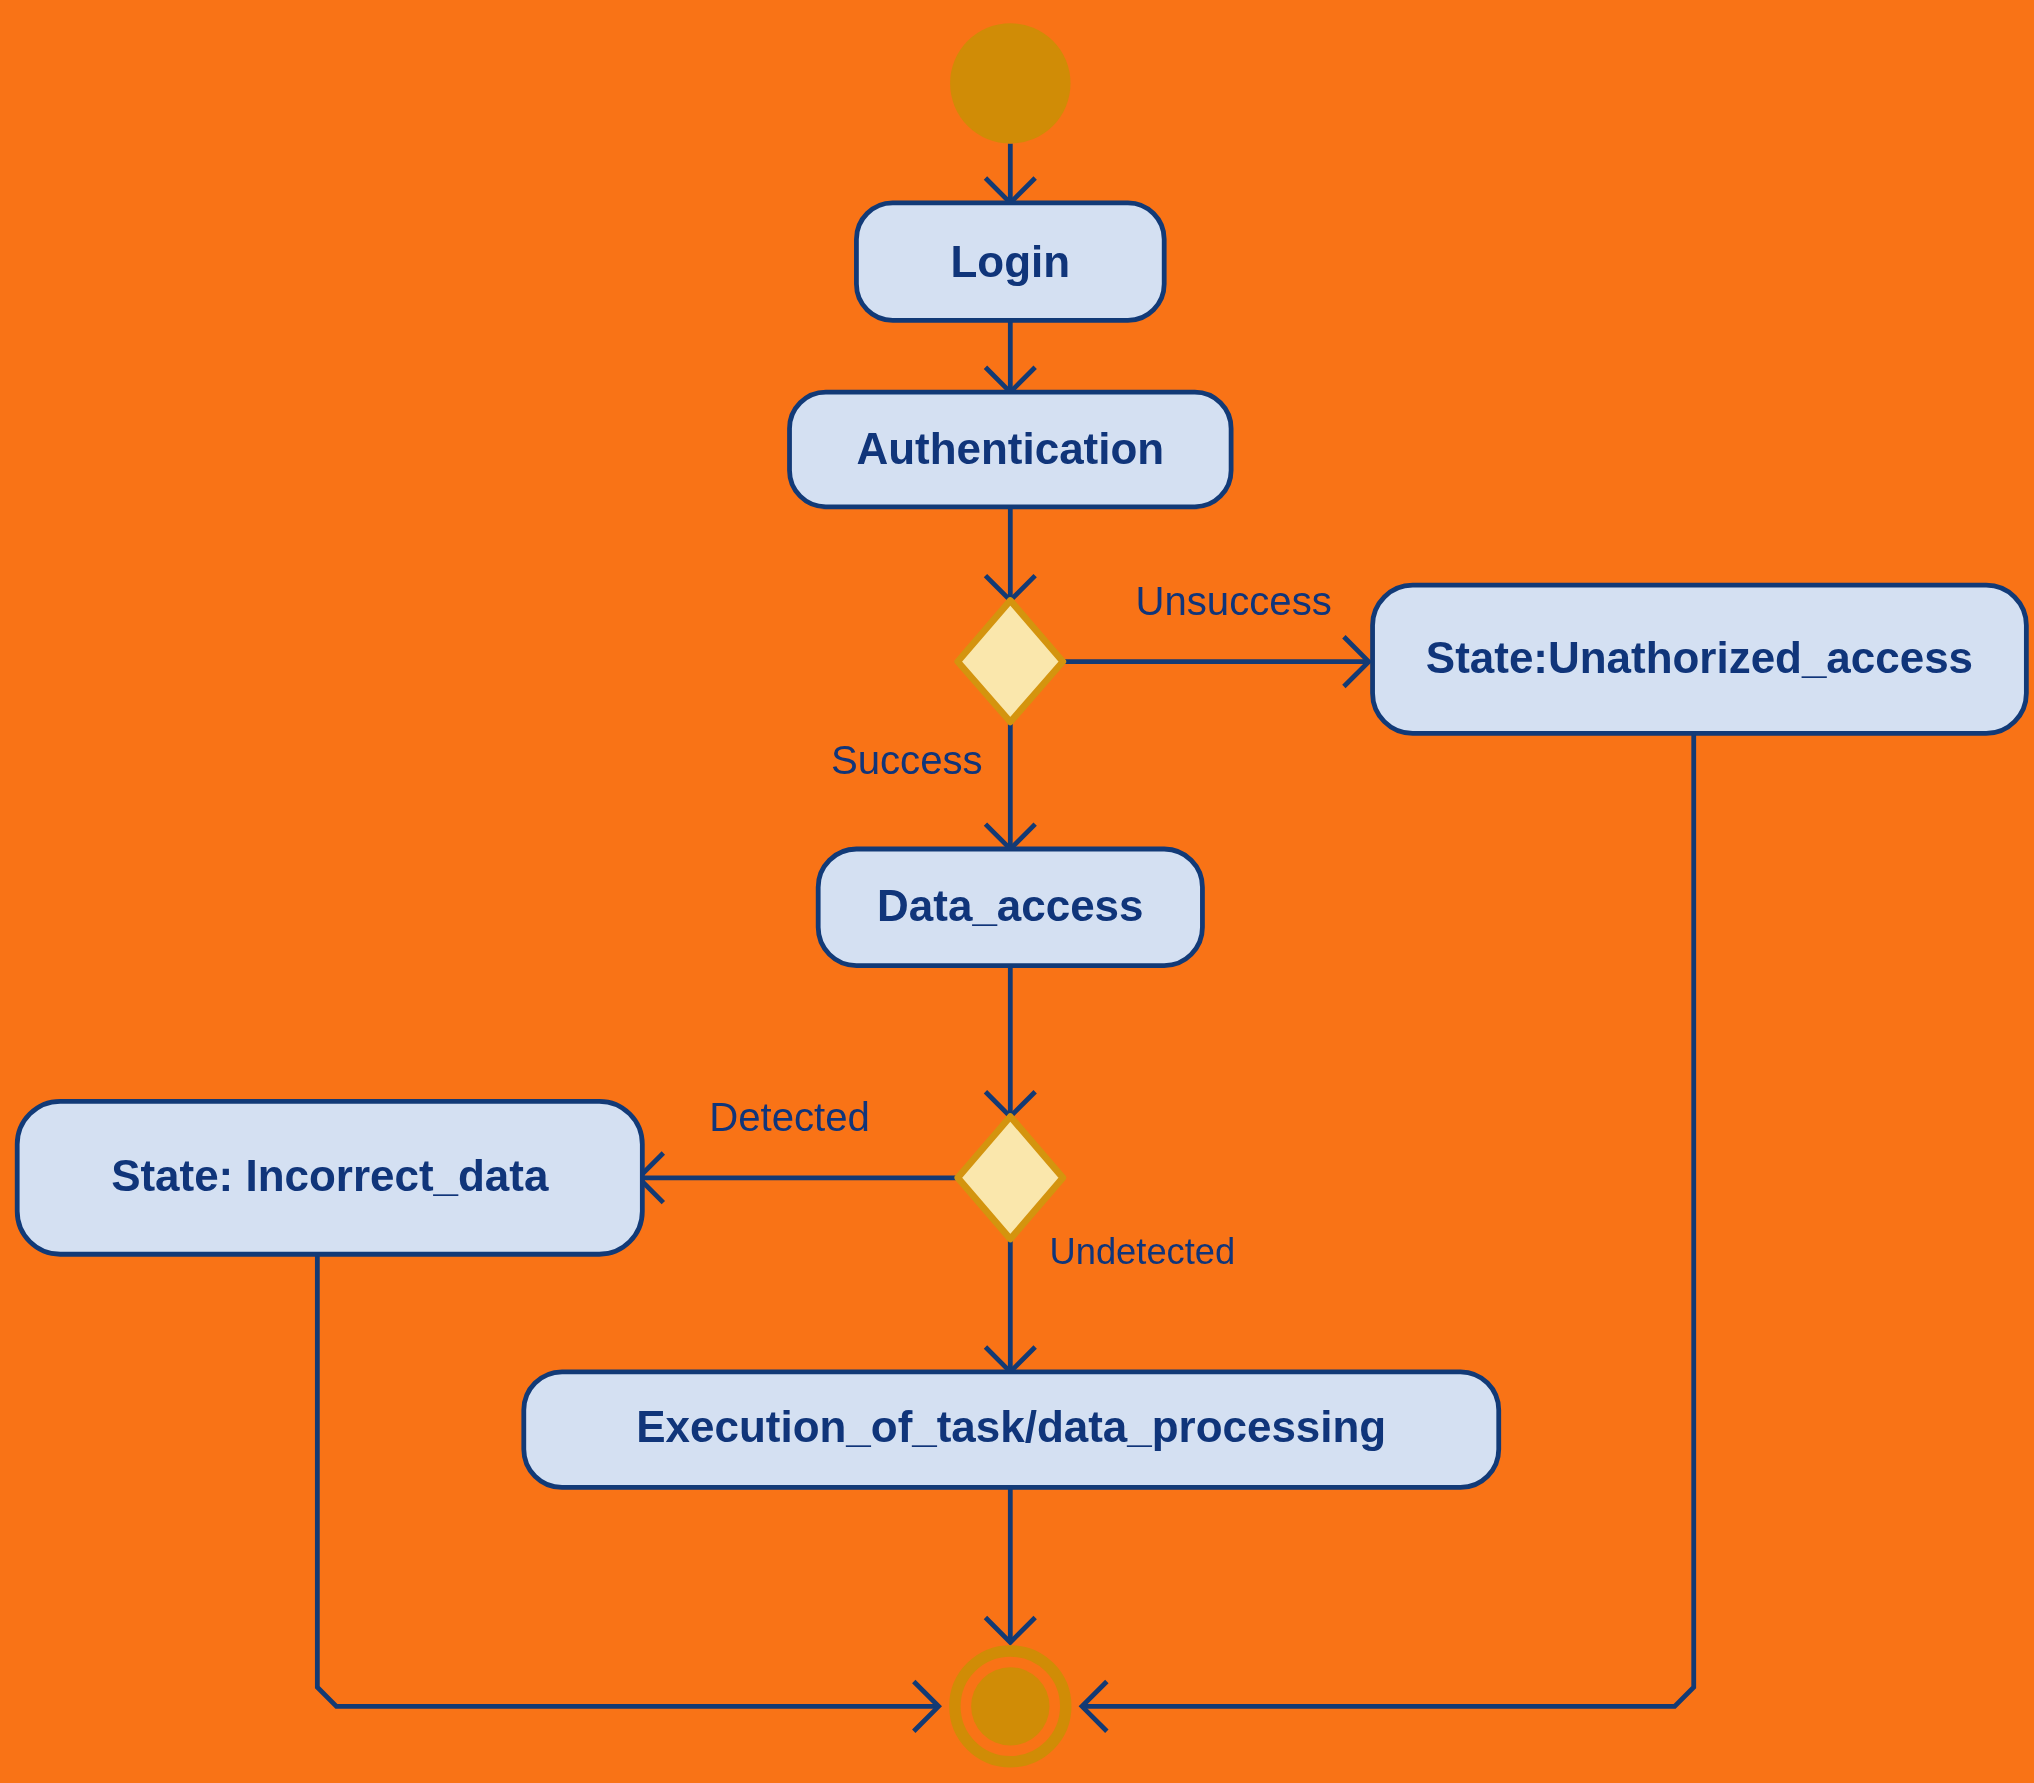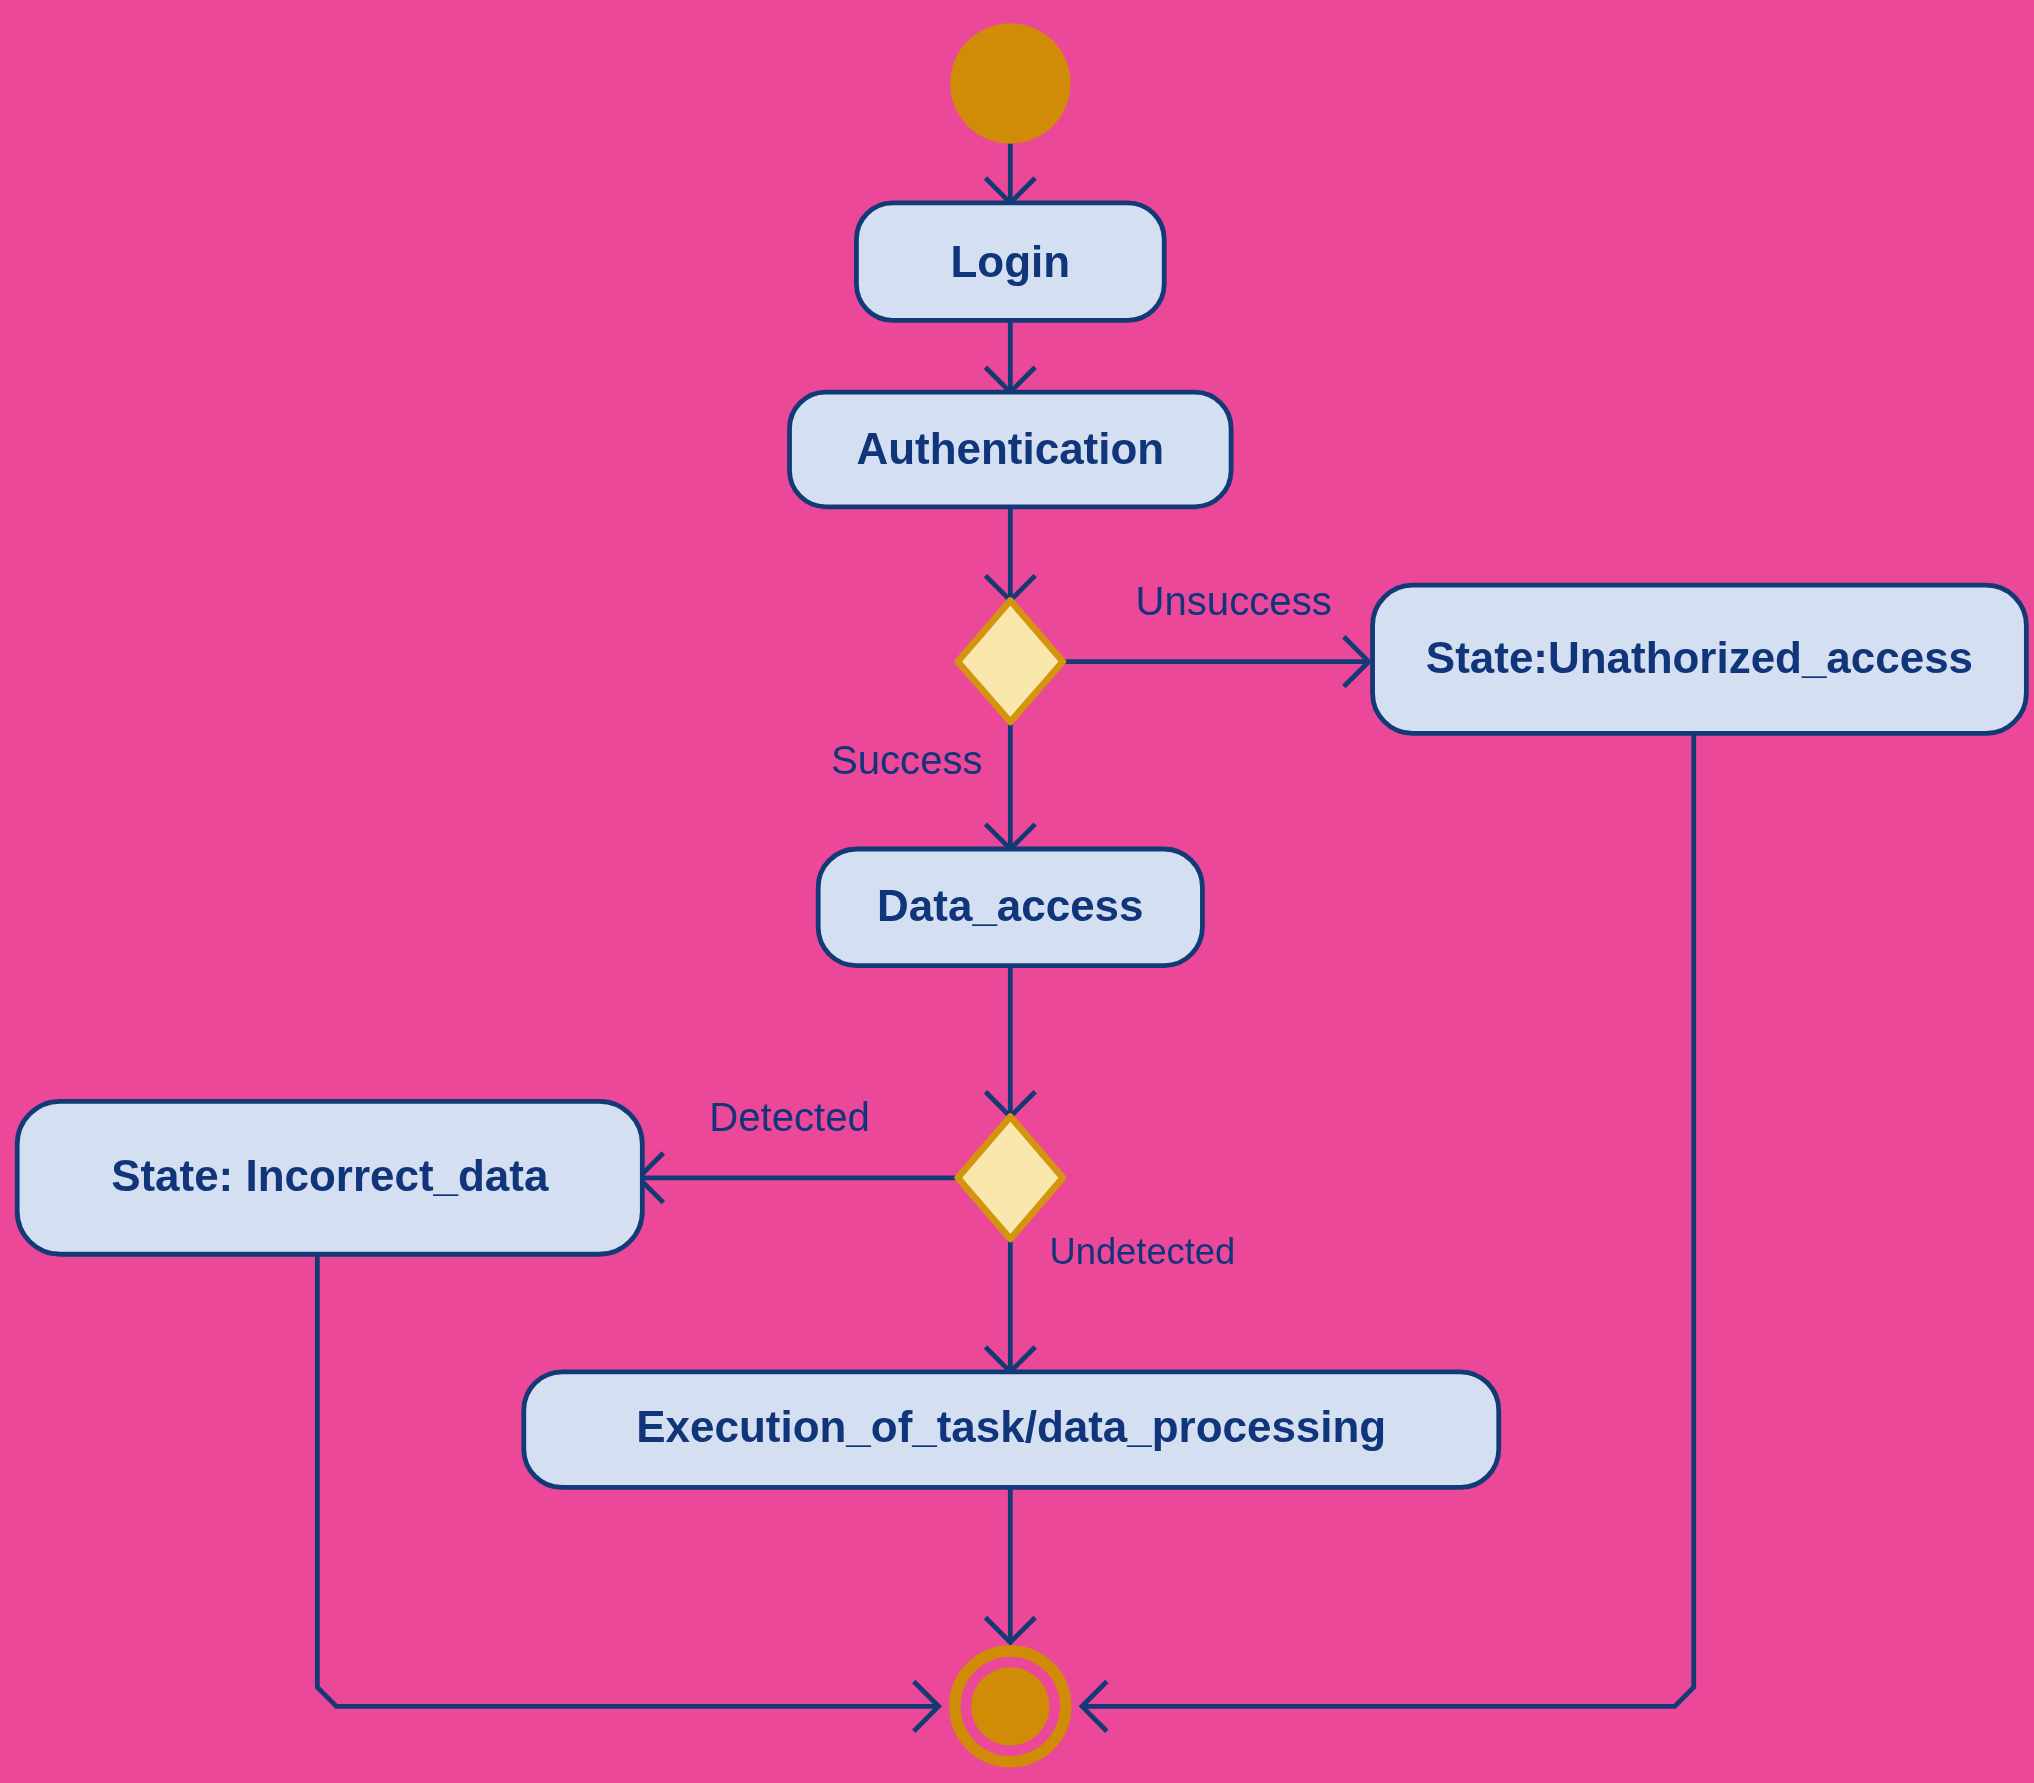--- a/index.html
+++ b/index.html
@@ -10,21 +10,21 @@
   body {
     width: 2034px;
     height: 1784px;
     overflow: hidden;
     font-family: "Liberation Sans", sans-serif;
   }
   #diagram-root {
     position: relative;
     width: 2034px;
     height: 1784px;
-    background: #ec4899;
+    background: #f97316;
   }
   svg#activity-diagram {
     display: block;
     width: 2034px;
     height: 1784px;
   }
   .node-label {
     font-family: "Liberation Sans", sans-serif;
     font-weight: bold;
     fill: #10357a;

